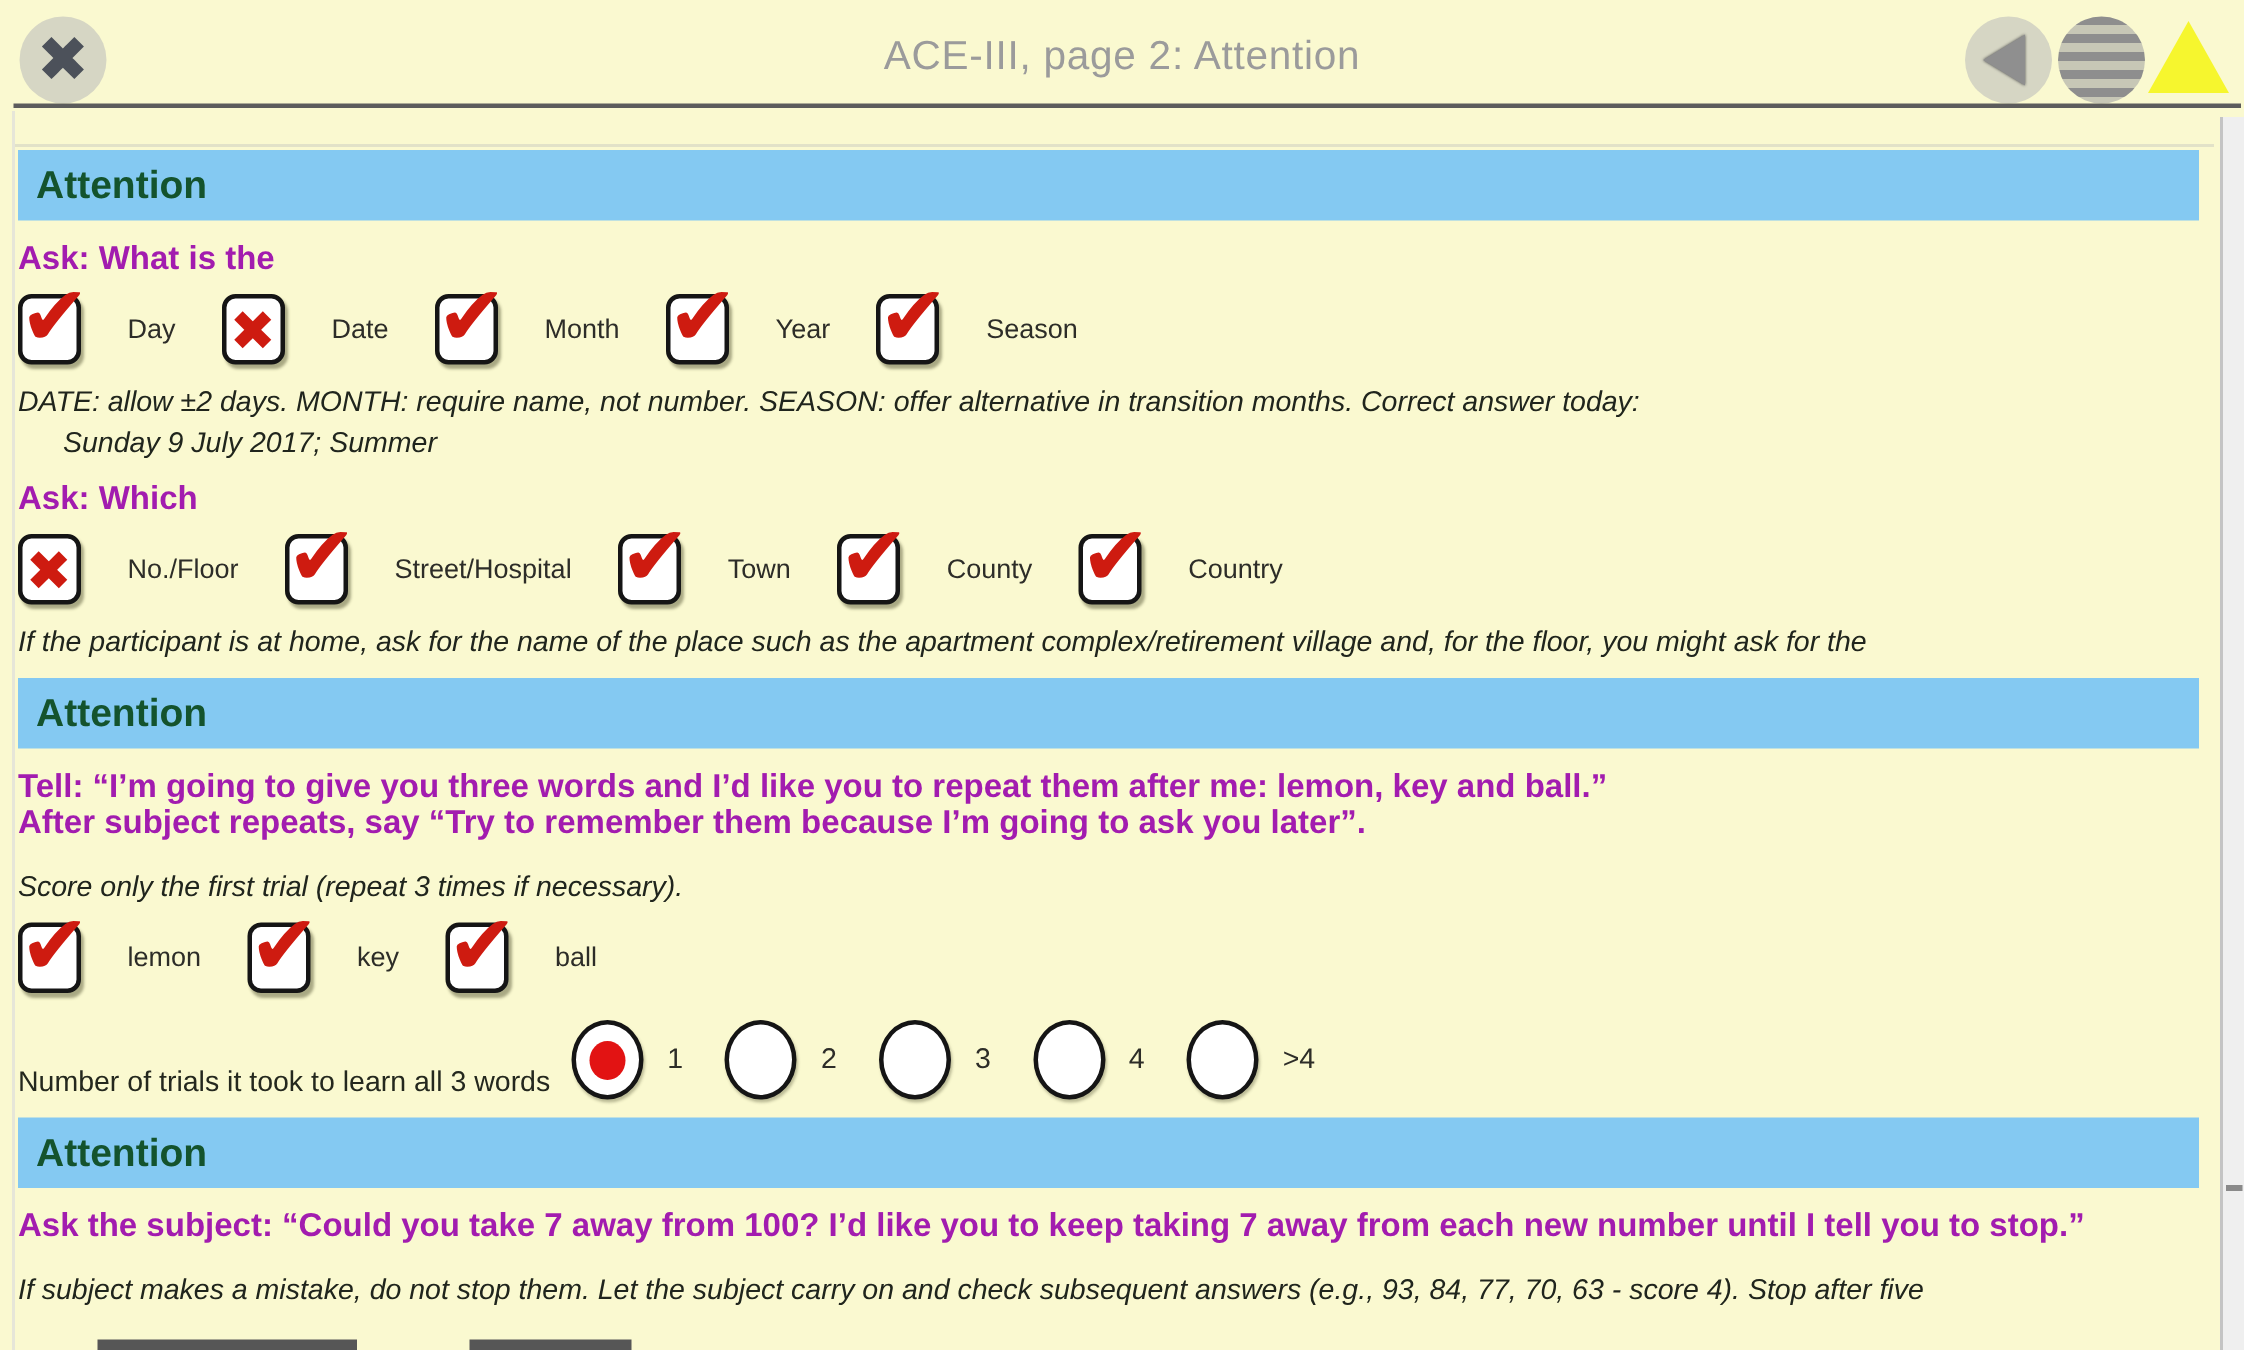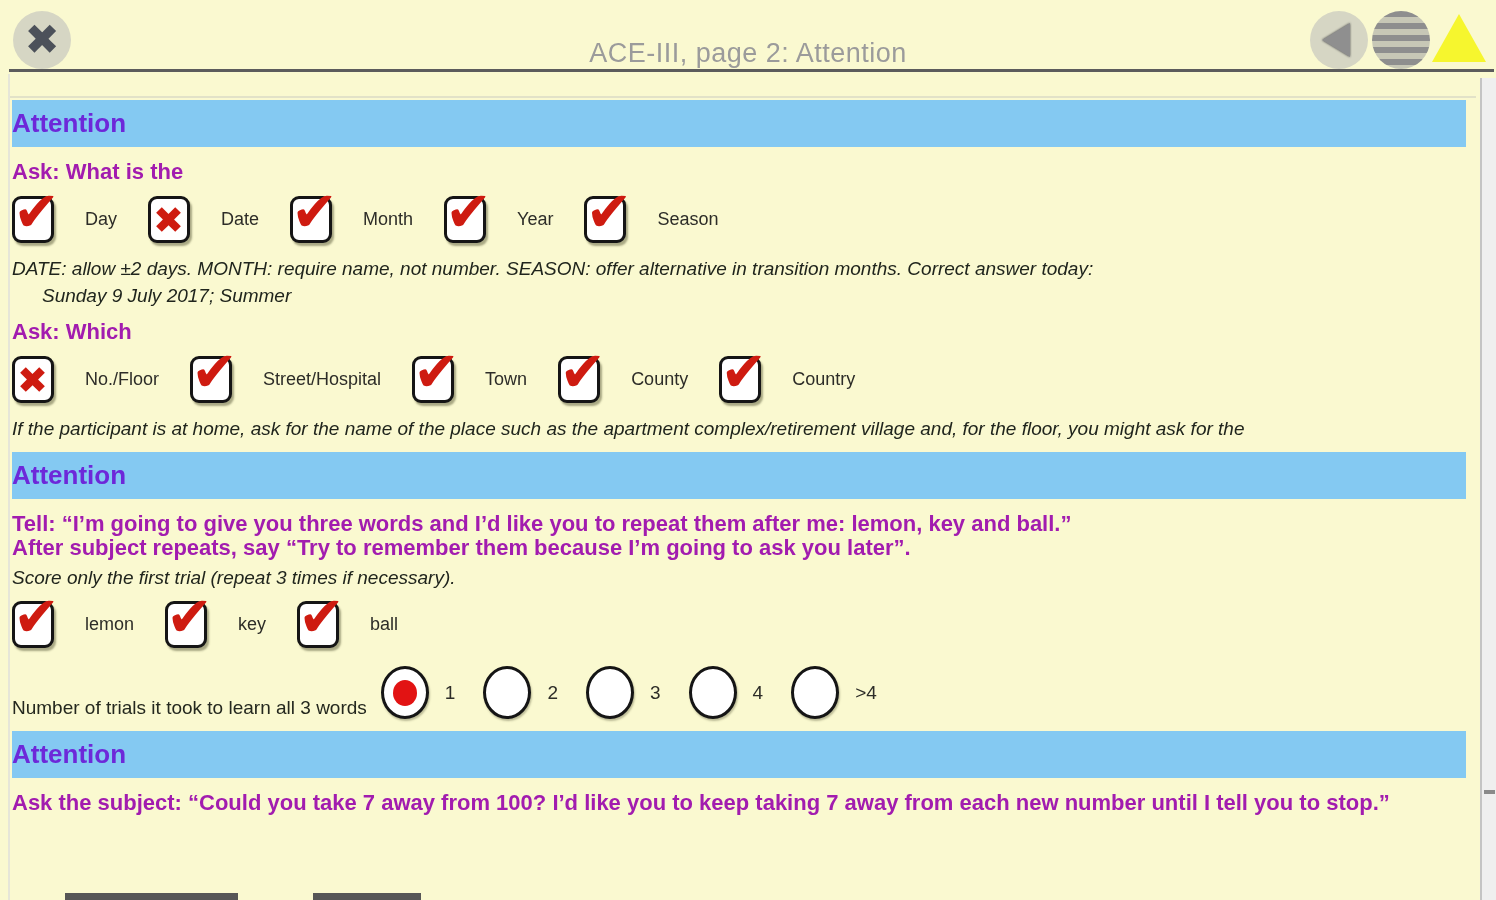--- a/index.html
+++ b/index.html
@@ -13,47 +13,47 @@
   .topbar { position:absolute; top:0; left:0; right:0; height:71px; background:#FAF9D0; }
   .circle-btn {
     position:absolute; top:11px; width:58px; height:58px; border-radius:50%;
     background:#D6D6C4; display:flex; align-items:center; justify-content:center;
     cursor:pointer;
   }
   .close-btn { left:13px; }
   .close-x { font-size:42px; font-weight:bold; color:#4C515A; line-height:1;
              font-family:"DejaVu Sans",sans-serif; }
   .page-title {
-    position:absolute; top:38px; left:0; right:0; text-align:center;
+    position:absolute; top:22px; left:0; right:0; text-align:center;
     color:#9B9B9B; font-size:27px; letter-spacing:0.5px;
   }
   .back-btn { right:128px; }
   .back-tri { width:0; height:0; border-top:17px solid transparent;
     border-bottom:17px solid transparent; border-right:28px solid #8F8F8F;
     filter:drop-shadow(0 0 1px #4a4a4a); margin-right:6px; }
   .menu-btn { right:66px; background:repeating-linear-gradient(180deg,#8E8E8E 0 6px,#C7C7B6 6px 12px); }
   .warn-tri {
     position:absolute; top:14px; right:10px; width:0; height:0;
     border-left:27px solid transparent; border-right:27px solid transparent;
     border-bottom:48px solid #F6F62E;
   }
   .separator { position:absolute; top:69px; left:9px; right:2px; height:3px; background:#5C5C5C; }
   .left-edge { position:absolute; left:8px; top:74px; bottom:0; width:2px; background:#E6E6D8; }
   .top-edge-line { position:absolute; top:96px; left:10px; right:20px; height:2px; background:#E2E2C8; }
 
   
   .content { position:absolute; top:74px; left:12px; right:30px; bottom:0; }
   .section-header {
-    height:47px; line-height:47px; background:#84C9F2; color:#6d28d9;
-    font-size:26px; font-weight:bold; margin-top:12px;
+    height:47px; line-height:47px; background:#84C9F2; color:#14532d;
+    font-size:26px; font-weight:bold; padding-left:12px; margin-top:12px;
   }
   .section-header.first { margin-top:26px; }
   .bold-prompt { font-size:22px; font-weight:bold; color:#a21caf; margin-top:13px; line-height:24px; }
   .note { font-size:19px; font-style:italic; color:#20251d; margin-top:11px; line-height:23px; }
-  .note.close-up { margin-top:6px;font-style:italic; }
+  .note.close-up { margin-top:20px;font-style:italic; }
   .answer { margin-top:4px; padding-left:30px; }
 
   
   .cb-row { margin-top:8px; height:54px; display:flex; align-items:center; }
   .cb { display:inline-flex; align-items:center; margin-right:31px; cursor:pointer; }
   .box {
     position:relative; display:inline-block; width:42px; height:47px;
     border:3px solid #151515; border-radius:9px; background:#fff;
     box-shadow:2px 3px 2px rgba(70,70,40,.45);
   }
@@ -237,21 +237,21 @@
     </div>
     <div class="radio-opt">
       <span class="radio"></span>
       <span class="radio-label">&gt;4</span>
     </div>
   </div>
 
   <div class="section-header">Attention</div>
   <p class="bold-prompt">Ask the subject: “Could you take 7 away from 100? I’d like you to keep taking 7 away from each new number until I tell you to stop.”</p>
   <p class="note close-up">
-    <br>
+    <span>If subject makes a mistake, do not stop them. Let the subject carry on and check subsequent answers (e.g., 93, 84, 77, 70, 63 - score 4). Stop after five</span><br>
   </p>
 
 </div>
 
 <div class="scroll-track">
   <div class="scroll-thumb-line"></div>
 </div>
 
 <div class="bottom-strip strip-a"></div>
 <div class="bottom-strip strip-b"></div>

